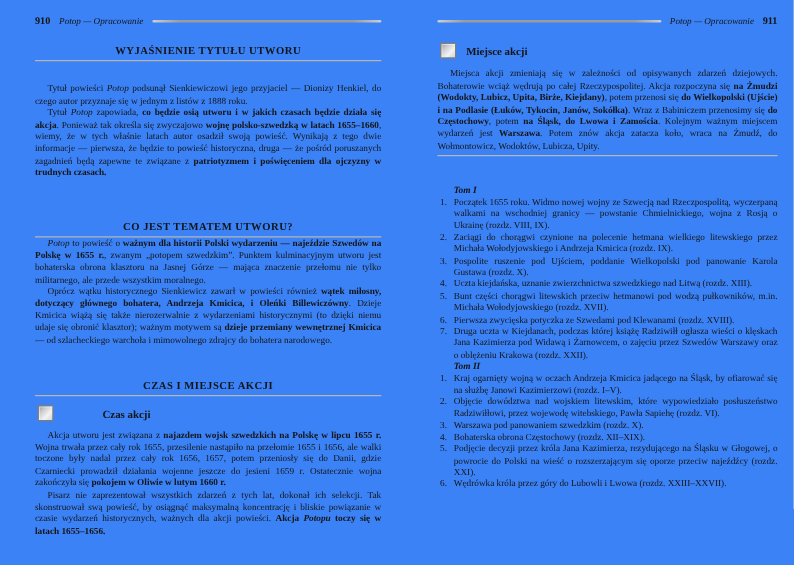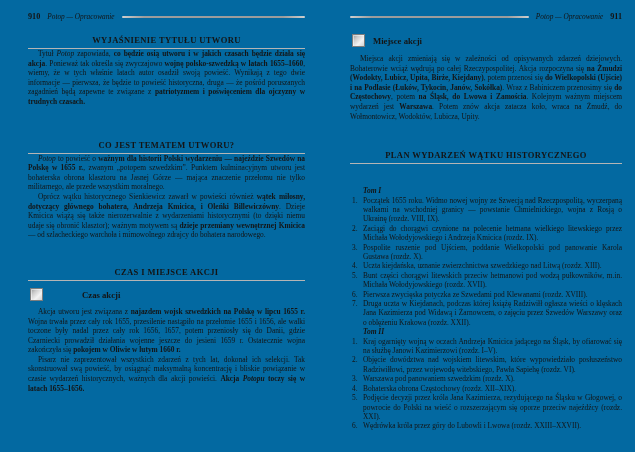--- a/index.html
+++ b/index.html
@@ -1,18 +1,18 @@
 <!DOCTYPE html>
 <html><head>
 <meta charset="utf-8">
 <style>
   * { margin: 0; padding: 0; box-sizing: border-box; }
   html, body { background: #e8e8e8; }
   body { width: 635px; height: 452px; font-family: "Liberation Serif", "DejaVu Serif", serif; color: #141414; }
-  .spread { display: flex; width: 635px; height: 452px; background: #0369a1; overflow: hidden; }
+  .spread { display: flex; width: 635px; height: 452px; background: #3b82f6; overflow: hidden; }
   .page { height: 452px; overflow: hidden; }
   .page-left  { width: 318px; padding: 11px 13px 0 28px; }
   .page-right { width: 317px; padding: 11px 13px 0 32px; }
 
   .running-header { display: flex; align-items: center; gap: 7px; height: 11px; margin-bottom: 4px; }
   .page-num { font-weight: bold; font-size: 8.2px; }
   .running-title { font-style: italic; font-size: 7.3px; white-space: nowrap; }
   .header-rule { flex: 1; height: 2px; border-radius: 1px;
                  background: linear-gradient(90deg, #cfcfcf, #9c9c9c 12%, #9c9c9c 88%, #cfcfcf); }
 
@@ -56,20 +56,21 @@
   <div class="page page-left">
     <div class="running-header">
       <span class="page-num">910</span>
       <span class="running-title">Potop — Opracowanie</span>
       <span class="header-rule"></span>
     </div>
 
     <div class="sec-heading s1-head">WYJAŚNIENIE TYTUŁU UTWORU</div>
     <hr class="sec-rule">
 
+    <p class="body s1-body"><span>Tytuł powieści </span><span class="i">Potop</span><span> podsunął Sienkiewiczowi jego przyjaciel — Dionizy Henkiel, do czego autor przyznaje się w jednym z listów z 1888 roku.</span></p>
     <p class="body"><span>Tytuł </span><span class="i">Potop</span><span> zapowiada, </span><span class="b">co będzie osią utworu i w jakich czasach będzie działa się akcja</span><span>. Ponieważ tak określa się zwyczajowo </span><span class="b">wojnę polsko-szwedzką w latach 1655–1660</span><span>, wiemy, że w tych właśnie latach autor osadził swoją powieść. Wynikają z tego dwie informacje — pierwsza, że będzie to powieść historyczna, druga — że pośród poruszanych zagadnień będą zapewne te związane z </span><span class="b">patriotyzmem i poświęceniem dla ojczyzny w trudnych czasach.</span></p>
 
     <div class="sec-heading s2-head">CO JEST TEMATEM UTWORU?</div>
     <hr class="sec-rule">
 
     <p class="body s2-body"><span class="i">Potop</span><span> to powieść o </span><span class="b">ważnym dla historii Polski wydarzeniu — najeździe Szwedów na Polskę w 1655 r.</span><span>, zwanym „potopem szwedzkim”. Punktem kulminacyjnym utworu jest bohaterska obrona klasztoru na Jasnej Górze — mająca znaczenie przełomu nie tylko militarnego, ale przede wszystkim moralnego.</span></p>
     <p class="body"><span>Oprócz wątku historycznego Sienkiewicz zawarł w powieści również </span><span class="b">wątek miłosny, dotyczący głównego bohatera, Andrzeja Kmicica, i Oleńki Billewiczówny</span><span>. Dzieje Kmicica wiążą się także nierozerwalnie z wydarzeniami historycznymi (to dzięki niemu udaje się obronić klasztor); ważnym motywem są </span><span class="b">dzieje przemiany wewnętrznej Kmicica</span><span> — od szlacheckiego warchoła i mimowolnego zdrajcy do bohatera narodowego.</span></p>
 
     <div class="sec-heading s3-head">CZAS I MIEJSCE AKCJI</div>
     <hr class="sec-rule">
@@ -90,21 +91,20 @@
       <span class="page-num">911</span>
     </div>
 
     <div class="subhead r-sub">
       <span class="note-icon"></span>
       <span class="title">Miejsce akcji</span>
     </div>
 
     <p class="body r-body"><span>Miejsca akcji zmieniają się w zależności od opisywanych zdarzeń dziejowych. Bohaterowie wciąż wędrują po całej Rzeczypospolitej. Akcja rozpoczyna się </span><span class="b">na Żmudzi (Wodokty, Lubicz, Upita, Birże, Kiejdany)</span><span>, potem przenosi się </span><span class="b">do Wielkopolski (Ujście) i na Podlasie (Łuków, Tykocin, Janów, Sokółka)</span><span>. Wraz z Babiniczem przenosimy się </span><span class="b">do Częstochowy</span><span>, potem </span><span class="b">na Śląsk, do Lwowa i Zamościa</span><span>. Kolejnym ważnym miejscem wydarzeń jest </span><span class="b">Warszawa</span><span>. Potem znów akcja zatacza koło, wraca na Żmudź, do Wołmontowicz, Wodoktów, Lubicza, Upity.</span></p>
 
-    <div class="sec-heading r-plan-head">PLAN WYDARZEŃ WĄTKU HISTORYCZNEGO</div>
     <hr class="sec-rule">
 
     <div class="tom-label r-tom1">Tom I</div>
     <ol class="plan">
       <li>Początek 1655 roku. Widmo nowej wojny ze Szwecją nad Rzeczpospolitą, wyczerpaną walkami na wschodniej granicy — powstanie Chmielnickiego, wojna z Rosją o Ukrainę (rozdz. VIII, IX).</li>
       <li>Zaciągi do chorągwi czynione na polecenie hetmana wielkiego litewskiego przez Michała Wołodyjowskiego i Andrzeja Kmicica (rozdz. IX).</li>
       <li>Pospolite ruszenie pod Ujściem, poddanie Wielkopolski pod panowanie Karola Gustawa (rozdz. X).</li>
       <li>Uczta kiejdańska, uznanie zwierzchnictwa szwedzkiego nad Litwą (rozdz. XIII).</li>
       <li>Bunt części chorągwi litewskich przeciw hetmanowi pod wodzą pułkowników, m.in. Michała Wołodyjowskiego (rozdz. XVII).</li>
       <li>Pierwsza zwycięska potyczka ze Szwedami pod Klewanami (rozdz. XVIII).</li>

